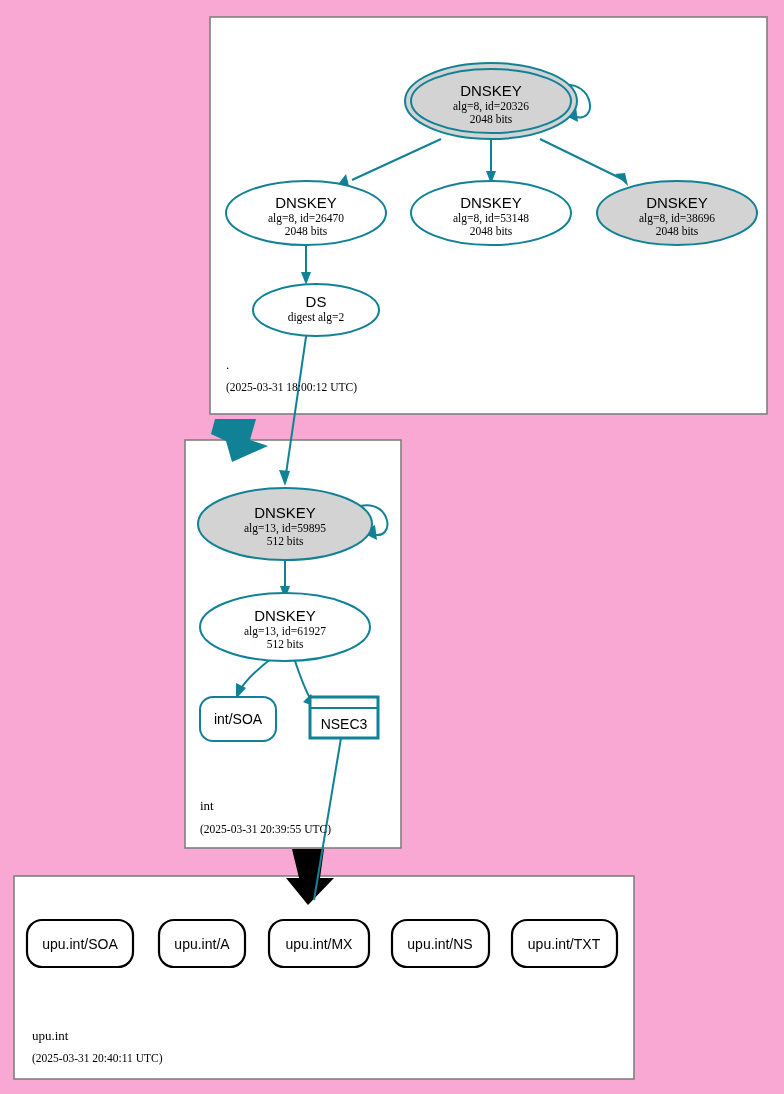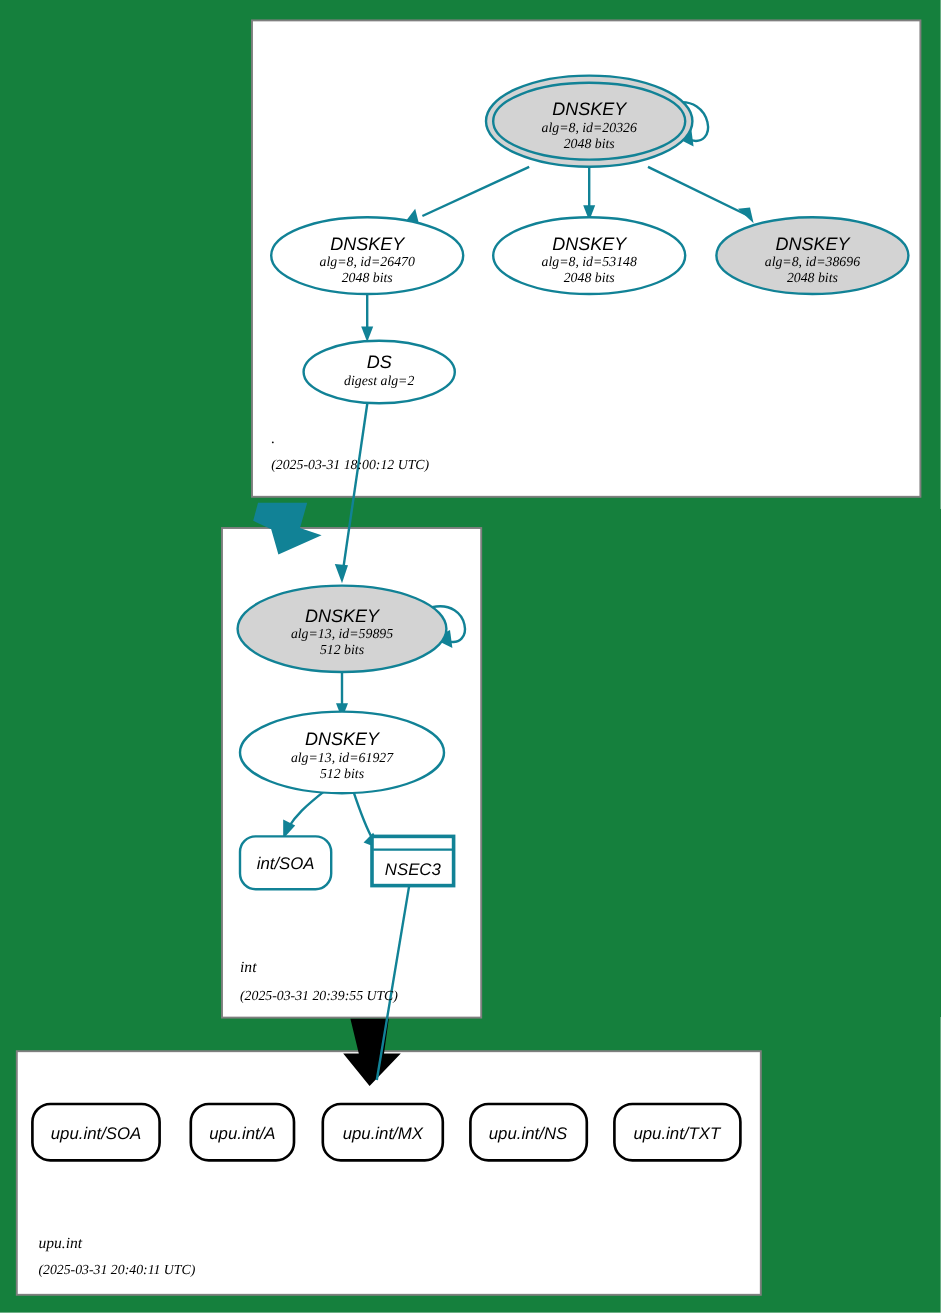--- a/index.html
+++ b/index.html
@@ -4,23 +4,22 @@
 <style>
   html, body {
     margin: 0;
     padding: 0;
     background: #ffffff;
   }
   #canvas {
     position: relative;
     width: 784px;
     height: 1094px;
-    background: #15803d;
+    background: #f9a8d4;
     font-family: "Liberation Sans", sans-serif;
-    font-style: italic;
   }
   svg#graph {
     position: absolute;
     top: 0;
     left: 0;
     width: 784px;
     height: 1094px;
   }
   .zone-box {
     fill: #ffffff;

